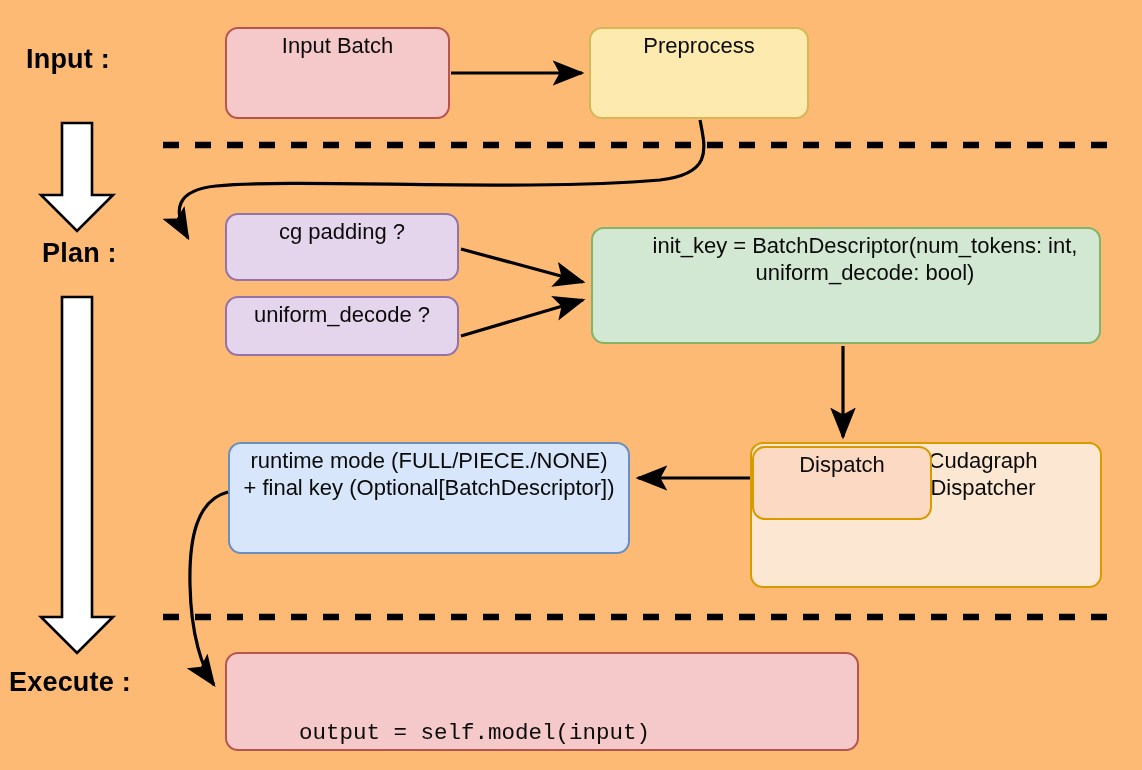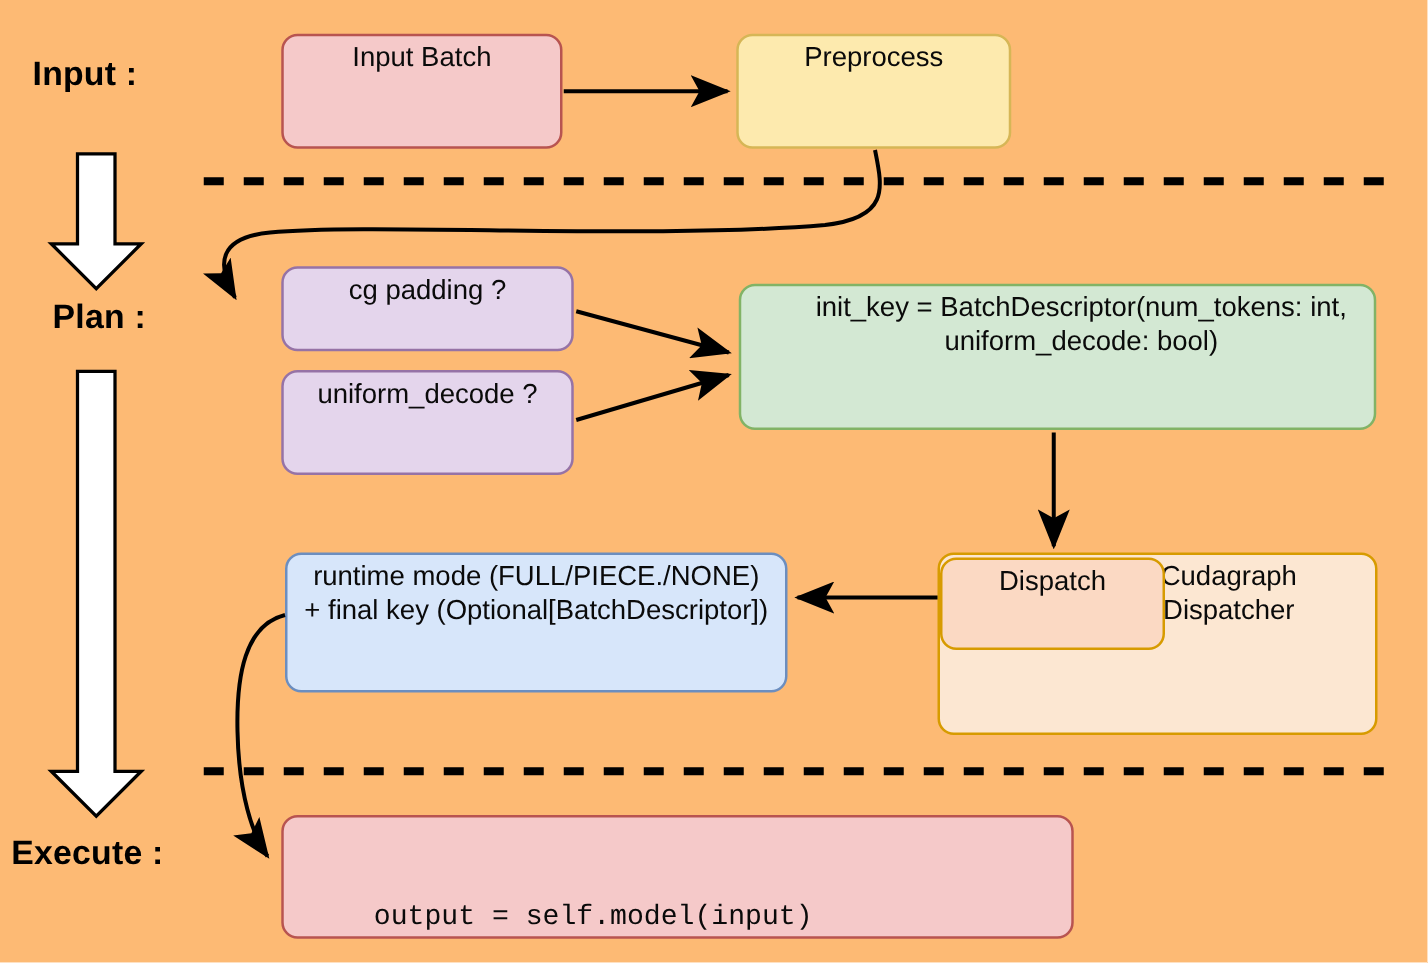--- a/index.html
+++ b/index.html
@@ -104,21 +104,21 @@
   </div>
 
   <div class="node node-yellow" style="left:589px; top:27px; width:220px; height:92px;">
     <span>Preprocess</span>
   </div>
 
   <div class="node node-purple" style="left:225px; top:213px; width:234px; height:68px;">
     <span>cg padding ?</span>
   </div>
 
-  <div class="node node-purple" style="left:225px; top:296px; width:234px; height:84px;">
+  <div class="node node-purple" style="left:225px; top:296px; width:234px; height:60px;">
     <span>uniform_decode ?</span>
   </div>
 
   <div class="node node-green" style="left:591px; top:227px; width:510px; height:117px;">
     <div>
       <div>init_key = BatchDescriptor(num_tokens: int,</div>
       <div>uniform_decode: bool)</div>
     </div>
   </div>
 

